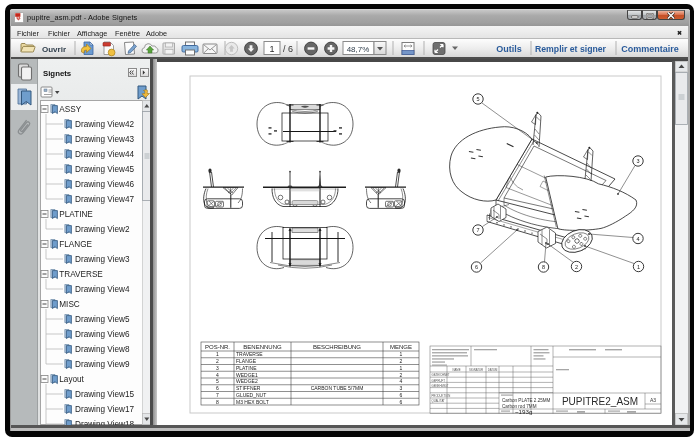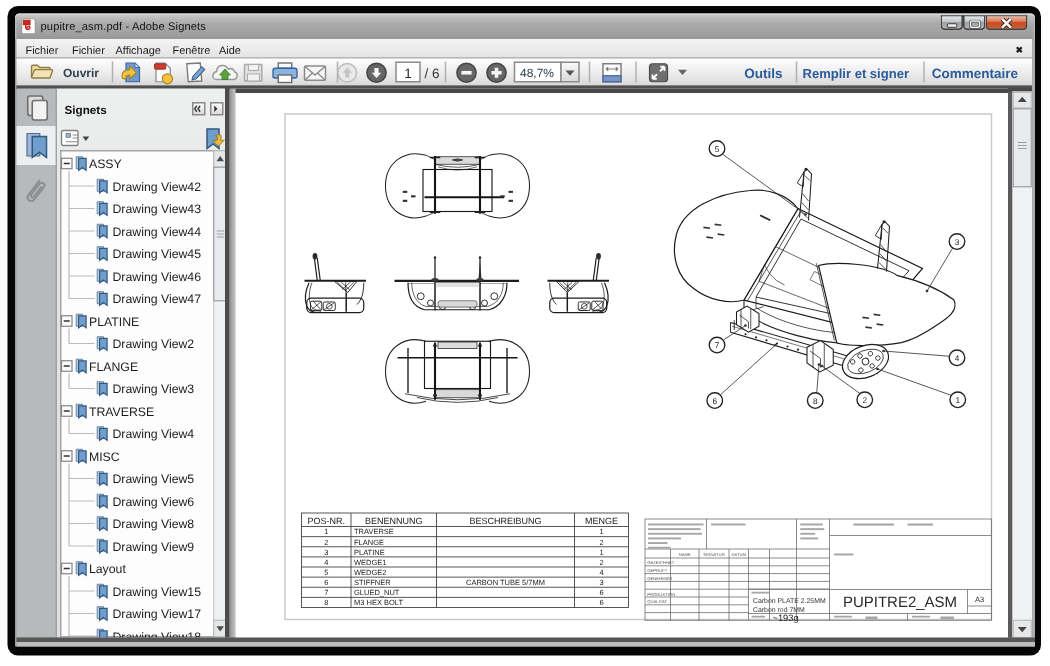--- a/index.html
+++ b/index.html
@@ -56,21 +56,21 @@
   </svg>
 <svg class="abs" style="left:667px;top:11.5px" width="8" height="7" viewBox="0 0 8 7">
  <path d="M1 0.5 L7 6.5 M7 0.5 L1 6.5" stroke="#2b1a12" stroke-width="3" fill="none"></path>
  <path d="M1 0.5 L7 6.5 M7 0.5 L1 6.5" stroke="#f4f4f4" stroke-width="1.7" fill="none"></path>
 </svg>
 <div class="abs" id="menubar"></div>
 <div class="abs mitem" style="left:17px">Fichier</div>
 <div class="abs mitem" style="left:48px">Fichier</div>
 <div class="abs mitem" style="left:77px">Affichage</div>
 <div class="abs mitem" style="left:115px">Fenêtre</div>
-<div class="abs mitem" style="left:146px">Aide</div>
+<div class="abs mitem" style="left:146px">Adobe</div>
 <div class="abs" style="left:677px;top:29px;font-size:6px;font-weight:bold;color:#222">✖</div>
 <div class="abs" id="toolbar"></div>
 <svg class="abs" style="left:11px;top:39px" width="678" height="18" viewBox="0 0 678 18">
 
  <path d="M10 12.5 L10 5.5 Q10 4.5 11 4.5 L14 4.5 L15.5 6 L21.5 6 Q22.5 6 22.5 7 L22.5 12.5 Z" fill="#ead9a2" stroke="#8f7d45" stroke-width="0.9"></path>
  <path d="M10 12.5 L11.8 8 Q12 7.4 12.7 7.4 L23.5 7.4 Q24.3 7.4 24 8.2 L22.5 12.5 Q22.3 13 21.7 13 L10.6 13 Q10 13 10 12.5 Z" fill="#f1e3b4" stroke="#8f7d45" stroke-width="0.9"></path>
  <text x="31" y="12.5" font-size="8" font-weight="bold" fill="#32404e">Ouvrir</text>
  <line x1="64" y1="2" x2="64" y2="16" stroke="#b1b1b1" stroke-width="1"></line>
 
  <g transform="translate(77,9.5)">

